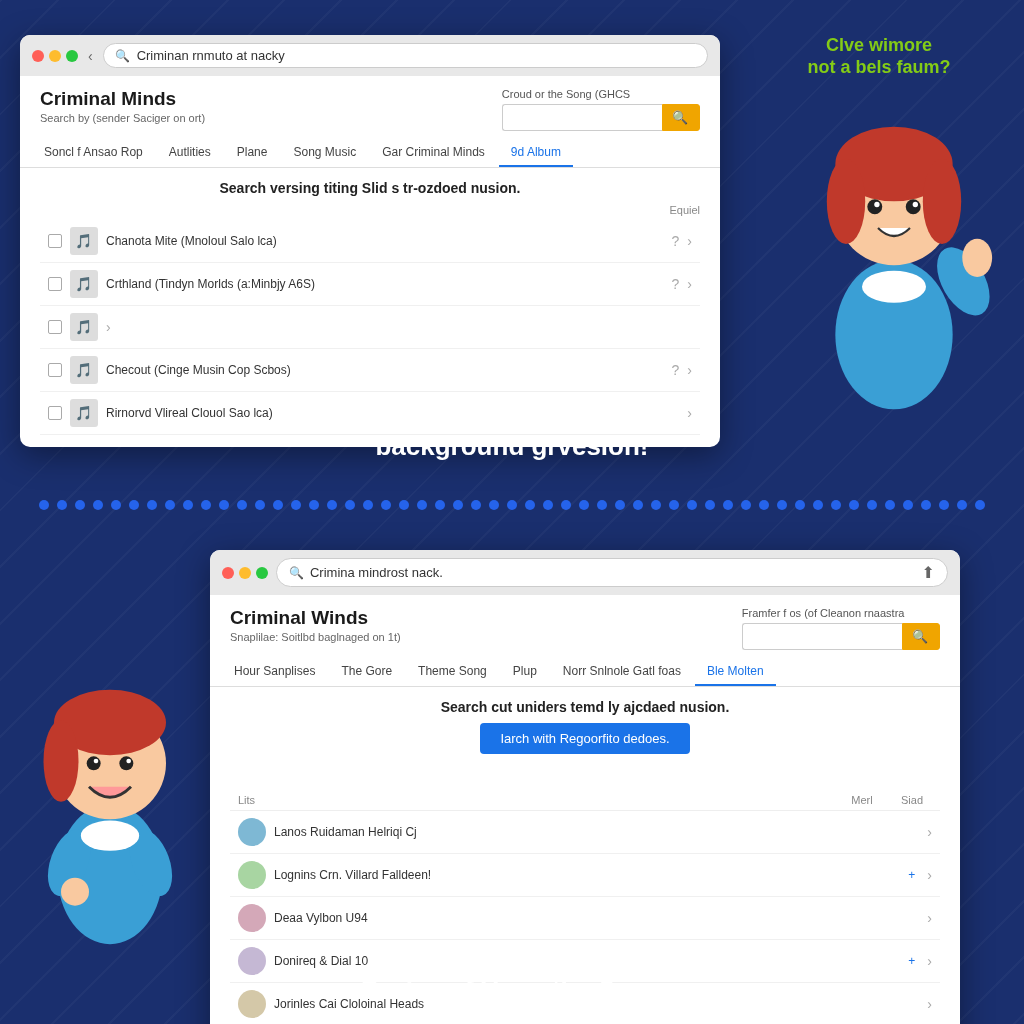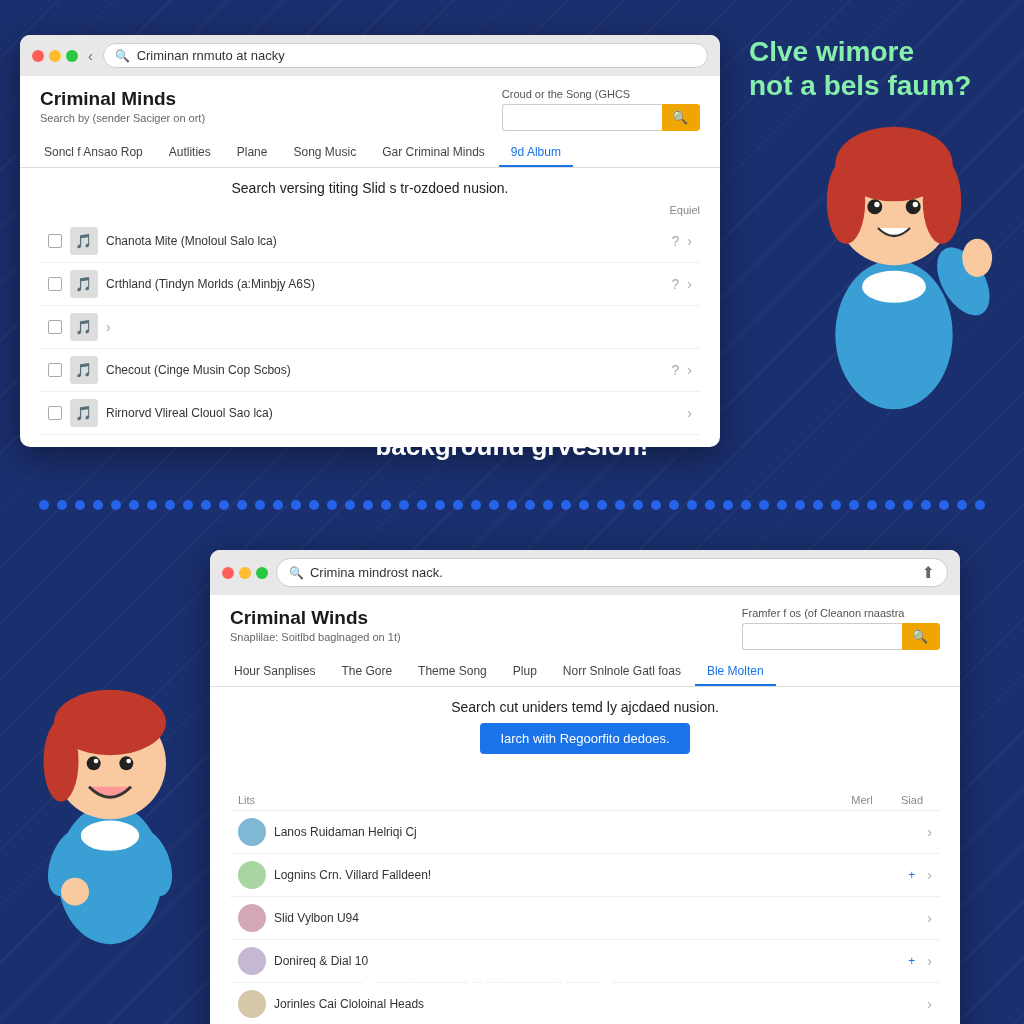--- a/index.html
+++ b/index.html
@@ -196,21 +196,21 @@
       color: #1a73e8;
       border-bottom-color: #1a73e8;
     }
 
     .content-area {
       padding: 12px 20px;
     }
 
     .content-heading {
       font-size: 14px;
-      font-weight: 400;
+      font-weight: 700;
       color: #222;
       margin-bottom: 8px;
       text-align: center;
     }
 
     .results-label {
       font-size: 11px;
       color: #888;
       text-align: right;
       margin-bottom: 4px;
@@ -256,24 +256,25 @@
 
     
     .callout-top-right {
       position: absolute;
       top: 10px;
       right: 10px;
       width: 260px;
       text-align: left;
     }
     .callout-text-large {
-      font-size: 28px;
+      font-size: 18px;
       font-weight: 900;
-      color: #86efac;
+      color: #84cc16;
       line-height: 1.2;
+      text-align: center;
     }
 
     
     .char-top {
       position: absolute;
       top: 60px;
       right: 10px;
       width: 240px;
       height: 320px;
     }
@@ -621,21 +622,21 @@
             <span class="chevron">›</span>
           </div>
           <div class="result-item-bottom">
             <div class="avatar-circle" style="background:#a8d5a2;"></div>
             <span class="result-name">Lognins Crn. Villard Falldeen!</span>
             <span style="color:#1a73e8; margin-right:4px;">+</span>
             <span class="chevron">›</span>
           </div>
           <div class="result-item-bottom">
             <div class="avatar-circle" style="background:#d4a8b8;"></div>
-            <span class="result-name">Slid Vylbon U94</span>
+            <span class="result-name">Deaa Vylbon U94</span>
             <span class="chevron">›</span>
           </div>
           <div class="result-item-bottom">
             <div class="avatar-circle" style="background:#c5b8d4;"></div>
             <span class="result-name">Donireq &amp; Dial 10</span>
             <span style="color:#1a73e8; margin-right:4px;">+</span>
             <span class="chevron">›</span>
           </div>
           <div class="result-item-bottom">
             <div class="avatar-circle" style="background:#d4c8a8;"></div>

